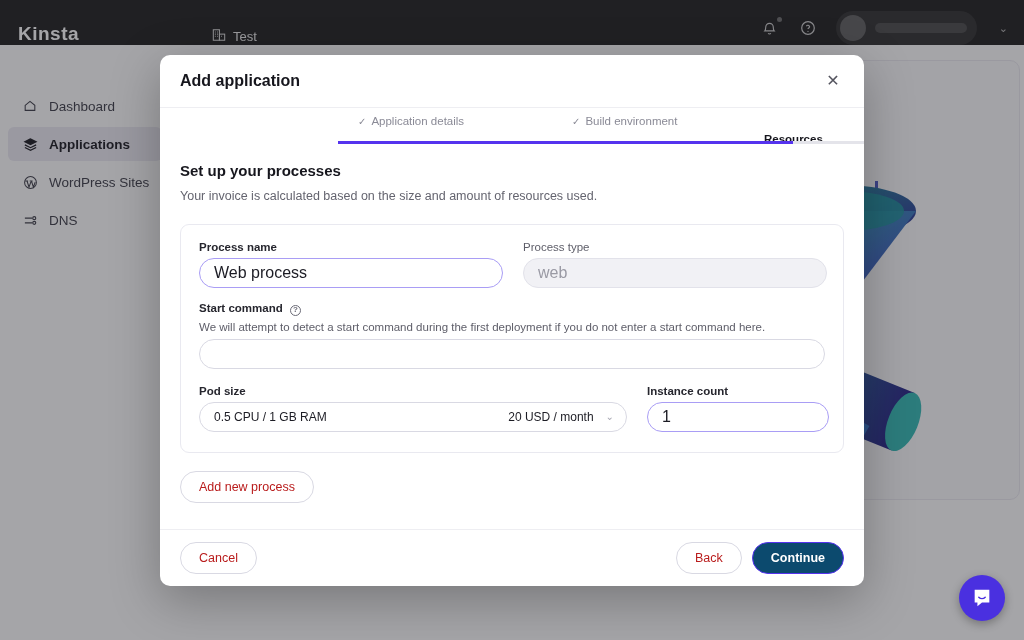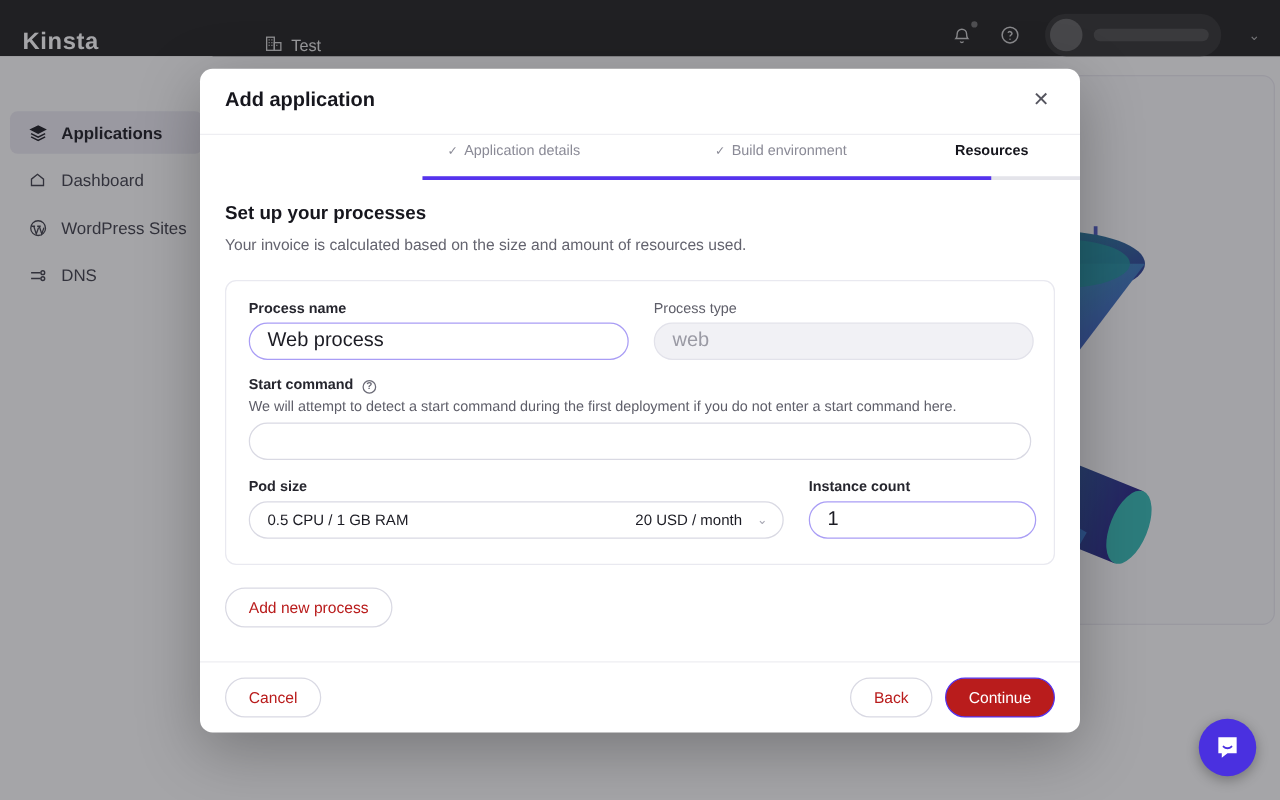--- a/index.html
+++ b/index.html
@@ -111,21 +111,21 @@
     position: relative; height: 36px; flex: 0 0 36px;
     display: flex; align-items: flex-start;
     padding: 7px 20px 0 20px;
   }
   .step { font-size: 11.5px; display: flex; align-items: center; gap: 5px; }
   .step.done { color: #8a8a96; }
   .step.current { color: #16161d; font-weight: 700; }
   .step-check { color: #8a8a96; font-size: 10px; }
   .s1 { position: absolute; left: 198px; }
   .s2 { position: absolute; left: 412px; }
-  .s3 { position: absolute; left: 604px; }
+  .s3 { position: absolute; left: 604px; margin-top: 18px; }
   .progress-track {
     position: absolute; left: 178px; right: 0; bottom: 0;
     height: 3px; background: #e4e4ea;
   }
   .progress-fill { height: 3px; width: 455px; background: #5533ee; }
 
   
   .modal-body { flex: 1 1 auto; padding: 18px 20px 0 20px; }
   .sec-title { font-size: 15px; font-weight: 700; color: #16161d; }
   .sec-sub { font-size: 12.5px; color: #64646f; margin-top: 10px; }
@@ -164,21 +164,21 @@
   }
   .mt14 { margin-top: 14px; }
   .mt16 { margin-top: 16px; }
 
   .btn {
     height: 32px; border-radius: 16px; border: 1px solid #d9d9e3;
     background: #fff; color: #b91c1c; font-size: 12.5px;
     display: inline-flex; align-items: center; justify-content: center;
     padding: 0 18px; font-family: "Liberation Sans", sans-serif;
   }
-  .btn.primary { background: #b91c1c; border-color: #5533ee; color: #fff; font-weight: 400; }
+  .btn.primary { background: #0c4a6e; border-color: #5533ee; color: #fff; font-weight: 700; }
   .add-proc { margin-top: 18px; }
 
   .modal-foot {
     flex: 0 0 57px; height: 57px;
     border-top: 1px solid #eeeef2;
     display: flex; align-items: center;
     padding: 0 20px; 
   }
   .foot-right { margin-left: auto; display: flex; gap: 10px; }
 
@@ -235,38 +235,38 @@
 
       <div class="user-chip">
         <div class="avatar"></div>
         <div class="user-name"></div>
       </div>
       <span class="caret-down">⌄</span>
     </div>
   </div>
 
   <div class="sidebar">
+    <div class="nav-item">
+      <span class="nav-ic">
+        <svg width="14" height="14" viewBox="0 0 16 16" fill="none" stroke="#3a3a45" stroke-width="1.2">
+          <path d="M2.5 7.2 8 2.8l5.5 4.4V13H2.5z"></path>
+        </svg>
+      </span>
+      <span>Dashboard</span>
+    </div>
+
     <div class="nav-item active">
       <span class="nav-ic">
         <svg width="15" height="15" viewBox="0 0 16 16" fill="none" stroke="#16161d" stroke-width="1.3">
           <path d="M8 2 2 5l6 3 6-3z" fill="#16161d"></path>
           <path d="M2 8.4 8 11.4l6-3"></path>
           <path d="M2 11.2 8 14.2l6-3"></path>
         </svg>
       </span>
       <span>Applications</span>
-    </div>
-
-    <div class="nav-item">
-      <span class="nav-ic">
-        <svg width="14" height="14" viewBox="0 0 16 16" fill="none" stroke="#3a3a45" stroke-width="1.2">
-          <path d="M2.5 7.2 8 2.8l5.5 4.4V13H2.5z"></path>
-        </svg>
-      </span>
-      <span>Dashboard</span>
     </div>
 
     <div class="nav-item">
       <span class="nav-ic">
         <svg width="15" height="15" viewBox="0 0 16 16" fill="none" stroke="#3a3a45" stroke-width="1.1">
           <circle cx="8" cy="8" r="6.3"></circle>
           <path d="M2.4 6.4h3M4.3 6.4 6.4 13l2-5.6M7.2 6.4h3M9 6.4 11.1 13l1.9-5.4"></path>
         </svg>
       </span>
       <span>WordPress Sites</span>

